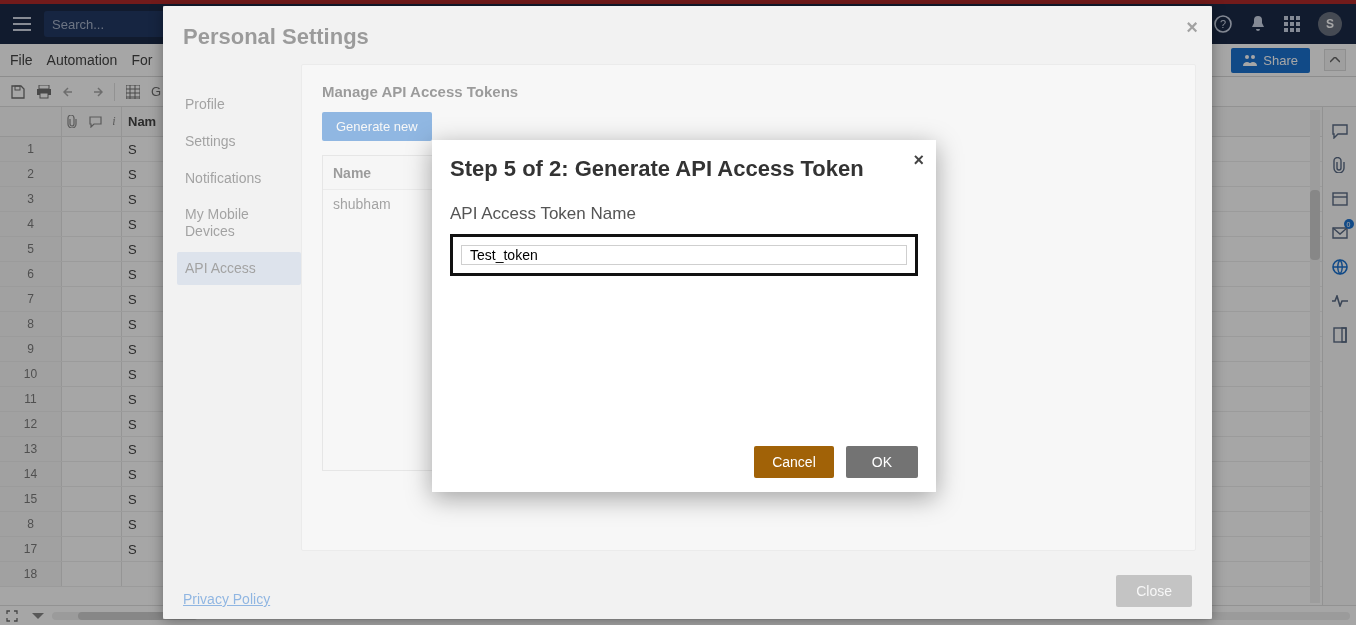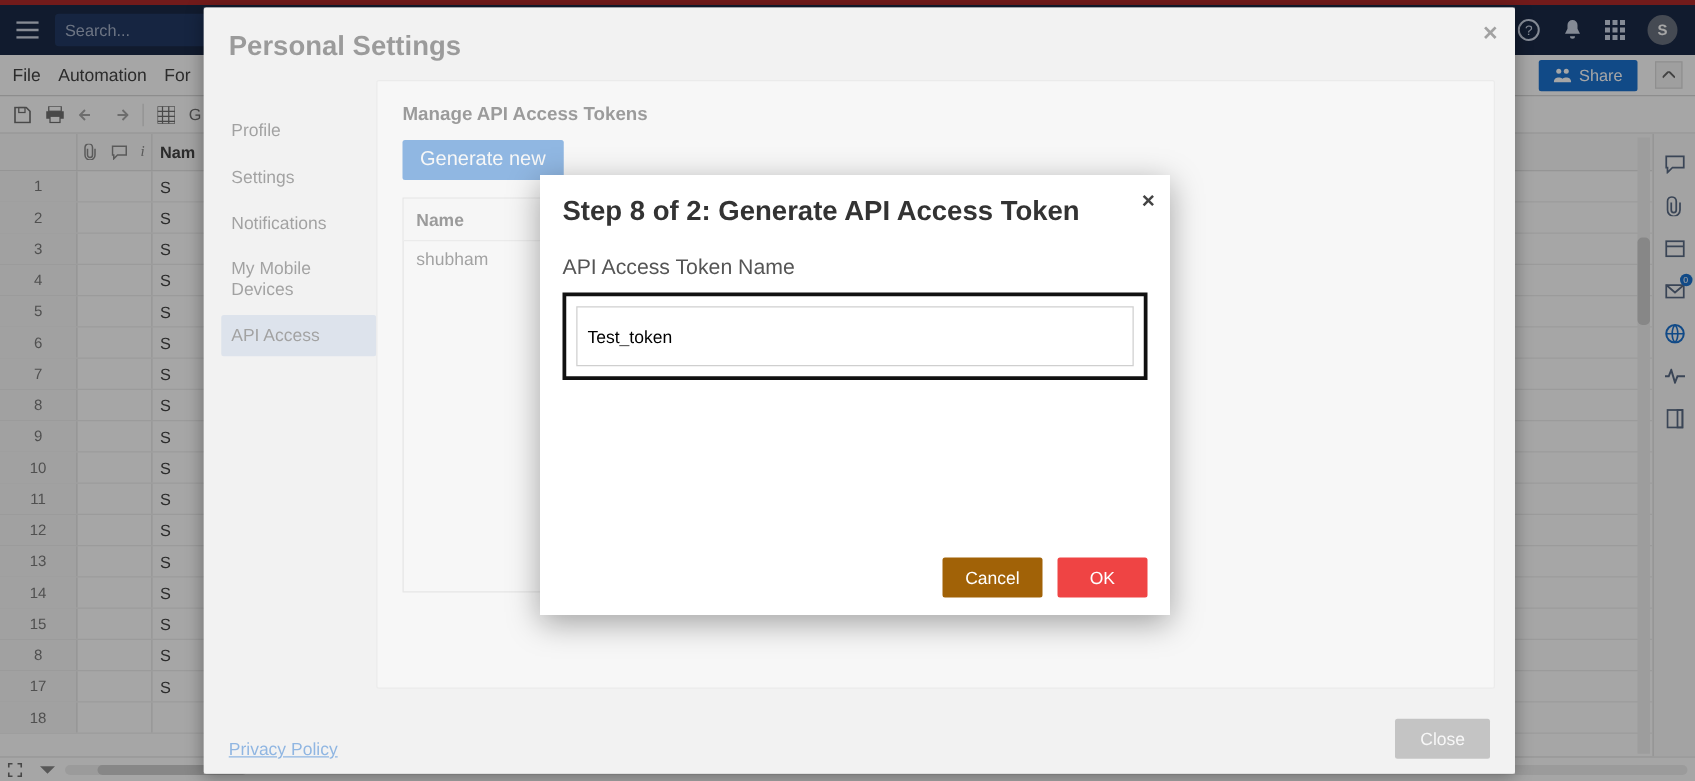--- a/index.html
+++ b/index.html
@@ -54,42 +54,42 @@
   
   .settings-panel { position:absolute; left:163px; top:6px; right:144px; bottom:6px; background:#f4f4f4; border-radius:2px; box-shadow:0 2px 14px rgba(0,0,0,0.35); display:flex; flex-direction:column; }
   .settings-close { position:absolute; top:10px; right:14px; font-size:20px; color:#444; cursor:pointer; font-weight:bold; }
   .settings-title { font-size:22px; font-weight:bold; color:#333; padding:18px 20px 10px 20px; }
   .settings-body { flex:1; display:flex; padding:0 16px 14px 8px; gap:0; }
   .settings-nav { width:130px; padding-top:28px; padding-left:6px; display:flex; flex-direction:column; gap:4px; }
   .nav-item { padding:8px 8px; font-size:14px; color:#444; border-radius:2px; cursor:pointer; line-height:1.2; }
   .nav-item.active { background:#c6d3e6; }
   .settings-content { flex:1; background:#fff; border:1px solid #e5e5e5; border-radius:2px; margin-top:4px; padding:18px 20px; position:relative; }
   .content-title { font-size:15px; font-weight:bold; color:#333; margin-bottom:12px; }
-  .gen-btn { background:#1b72d0; color:#fff; border:none; padding:7px 14px; font-size:16px; border-radius:2px; }
+  .gen-btn { background:#1b72d0; color:#fff; border:none; padding:7px 14px; font-size:13px; border-radius:2px; }
   .tokens-table { margin-top:14px; border:1px solid #d9d9d9; width:526px; height:316px; }
   .tokens-head { height:34px; border-bottom:1px solid #e5e5e5; display:flex; align-items:center; padding:0 10px; font-weight:bold; font-size:14px; color:#333; background:#fdfdfd;}
   .tokens-row { padding:6px 10px; font-size:14px; color:#444; }
   
   .settings-footer { display:flex; align-items:flex-end; padding:10px 20px 12px 20px; }
   .privacy { color:#1b6fd0; font-size:14px; text-decoration:underline; }
   .close-btn { margin-left:auto; background:#8f8f8f; color:#fff; border:none; padding:8px 20px; font-size:14px; border-radius:2px; }
   
   
   .dim2 { position:absolute; inset:0; background:rgba(240,240,240,0.55); }
   
   
   .step-modal { position:absolute; left:432px; top:140px; width:504px; height:352px; background:#fff; box-shadow:0 6px 24px rgba(0,0,0,0.35); display:flex; flex-direction:column; padding:16px 18px 14px 18px; }
   .step-close { position:absolute; top:10px; right:12px; font-size:18px; color:#444; cursor:pointer; font-weight:bold; }
   .step-title { font-size:22px; font-weight:bold; color:#333; margin-bottom:22px; }
   .step-label { font-size:17px; color:#555; margin-bottom:10px; }
   .input-frame { border:3px solid #111; padding:8px; }
-  .token-input { width:100%; height:48px; border:1px solid #cfcfcf; padding:0 8px; font-size:14px; outline:none; }
+  .token-input { width:100%; height:20px; border:1px solid #cfcfcf; padding:0 8px; font-size:14px; outline:none; }
   .step-footer { margin-top:auto; display:flex; justify-content:flex-end; gap:12px; }
   .btn-grey { background:#a16207; color:#fff; border:none; padding:8px 18px; font-size:14px; border-radius:2px; }
-  .btn-blue { background:#ef4444; color:#fff; border:none; padding:8px 26px; font-size:14px; border-radius:2px; }
+  .btn-blue { background:#737373; color:#fff; border:none; padding:8px 26px; font-size:14px; border-radius:2px; }
   
   svg { display:block; }
 </style>
 </head>
 <body>
 
 <div class="app">
   <div class="red-bar"></div>
 
   <div class="topbar">
@@ -385,21 +385,21 @@
   </div>
   <div class="settings-footer">
     <a class="privacy" href="#">Privacy Policy</a>
     <button class="close-btn">Close</button>
   </div>
   <div class="dim2"></div>
 </div>
 
 <div class="step-modal">
   <span class="step-close">×</span>
-  <div class="step-title">Step 8 of 2: Generate API Access Token</div>
+  <div class="step-title">Step 5 of 2: Generate API Access Token</div>
   <div class="step-label">API Access Token Name</div>
   <div class="input-frame">
     <input class="token-input" value="Test_token" style="">
   </div>
   <div class="step-footer">
     <button class="btn-grey">Cancel</button>
     <button class="btn-blue">OK</button>
   </div>
 </div>
 

